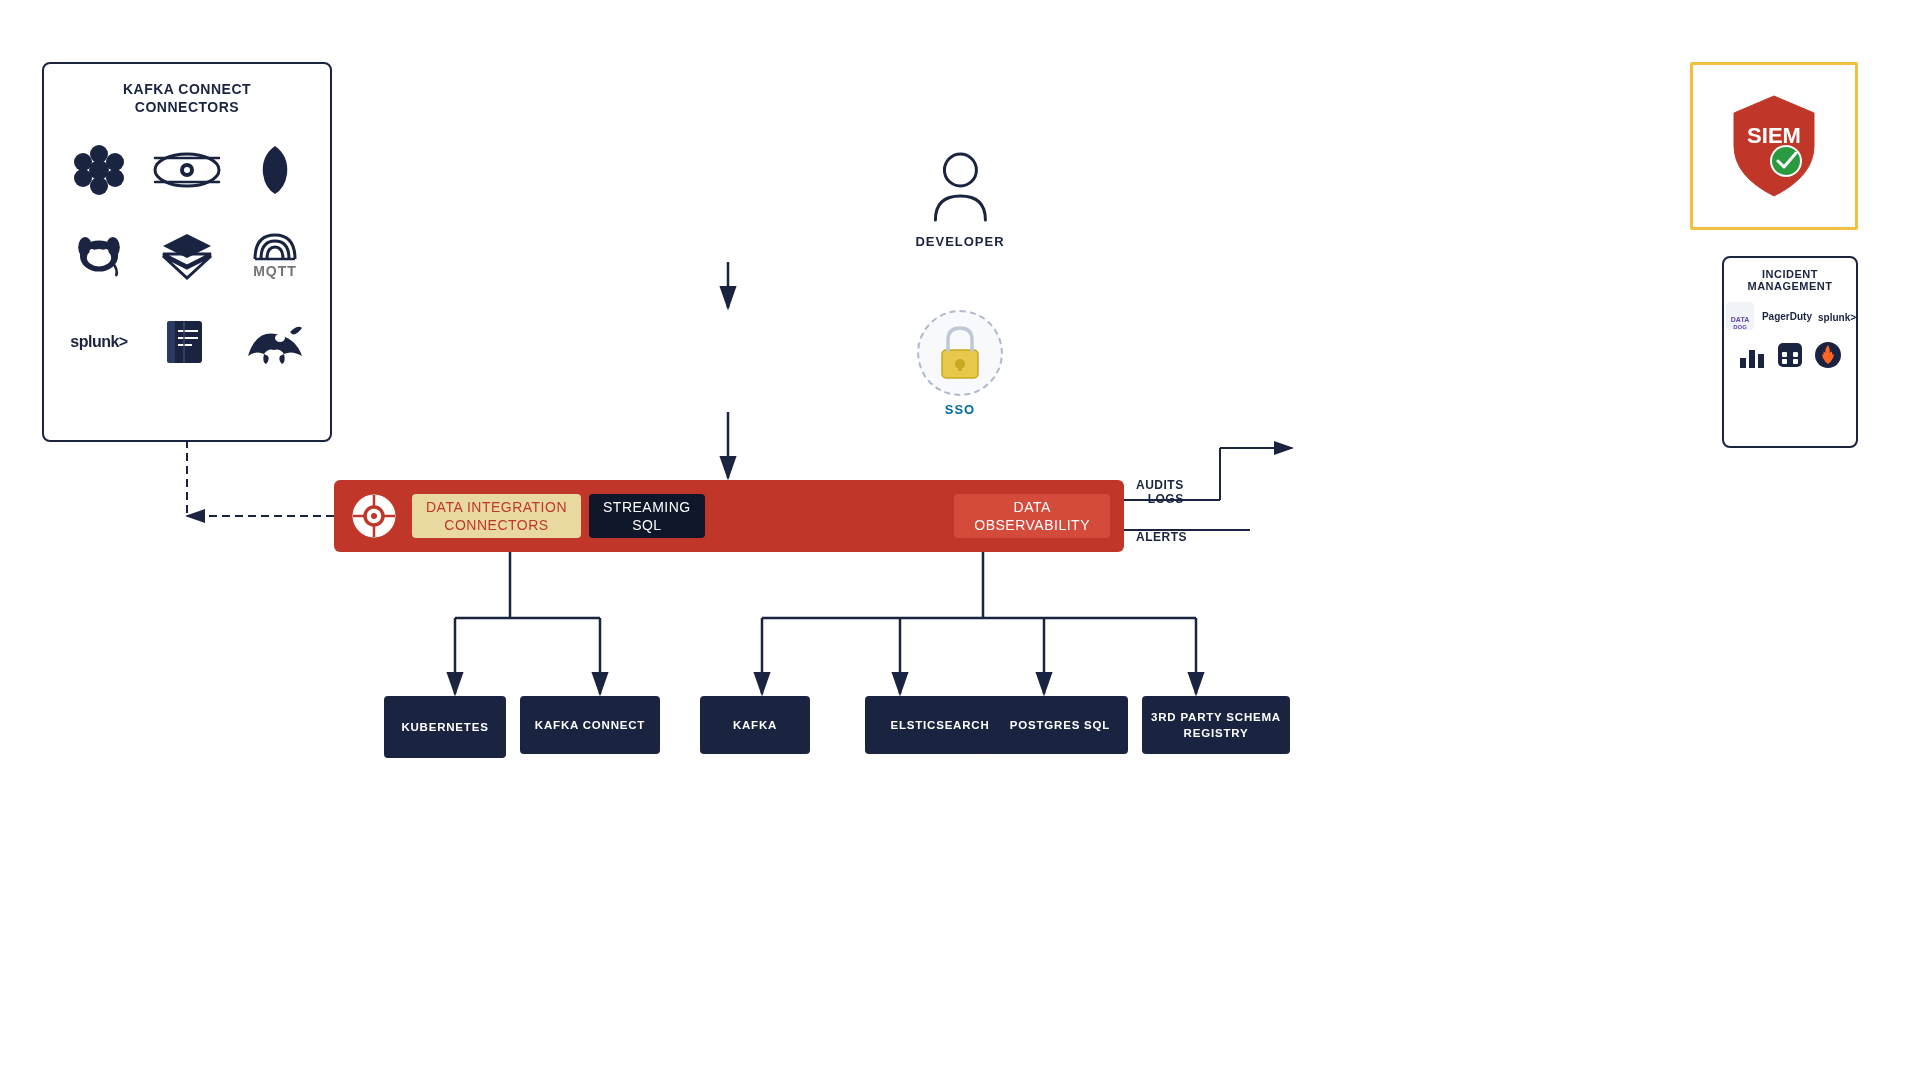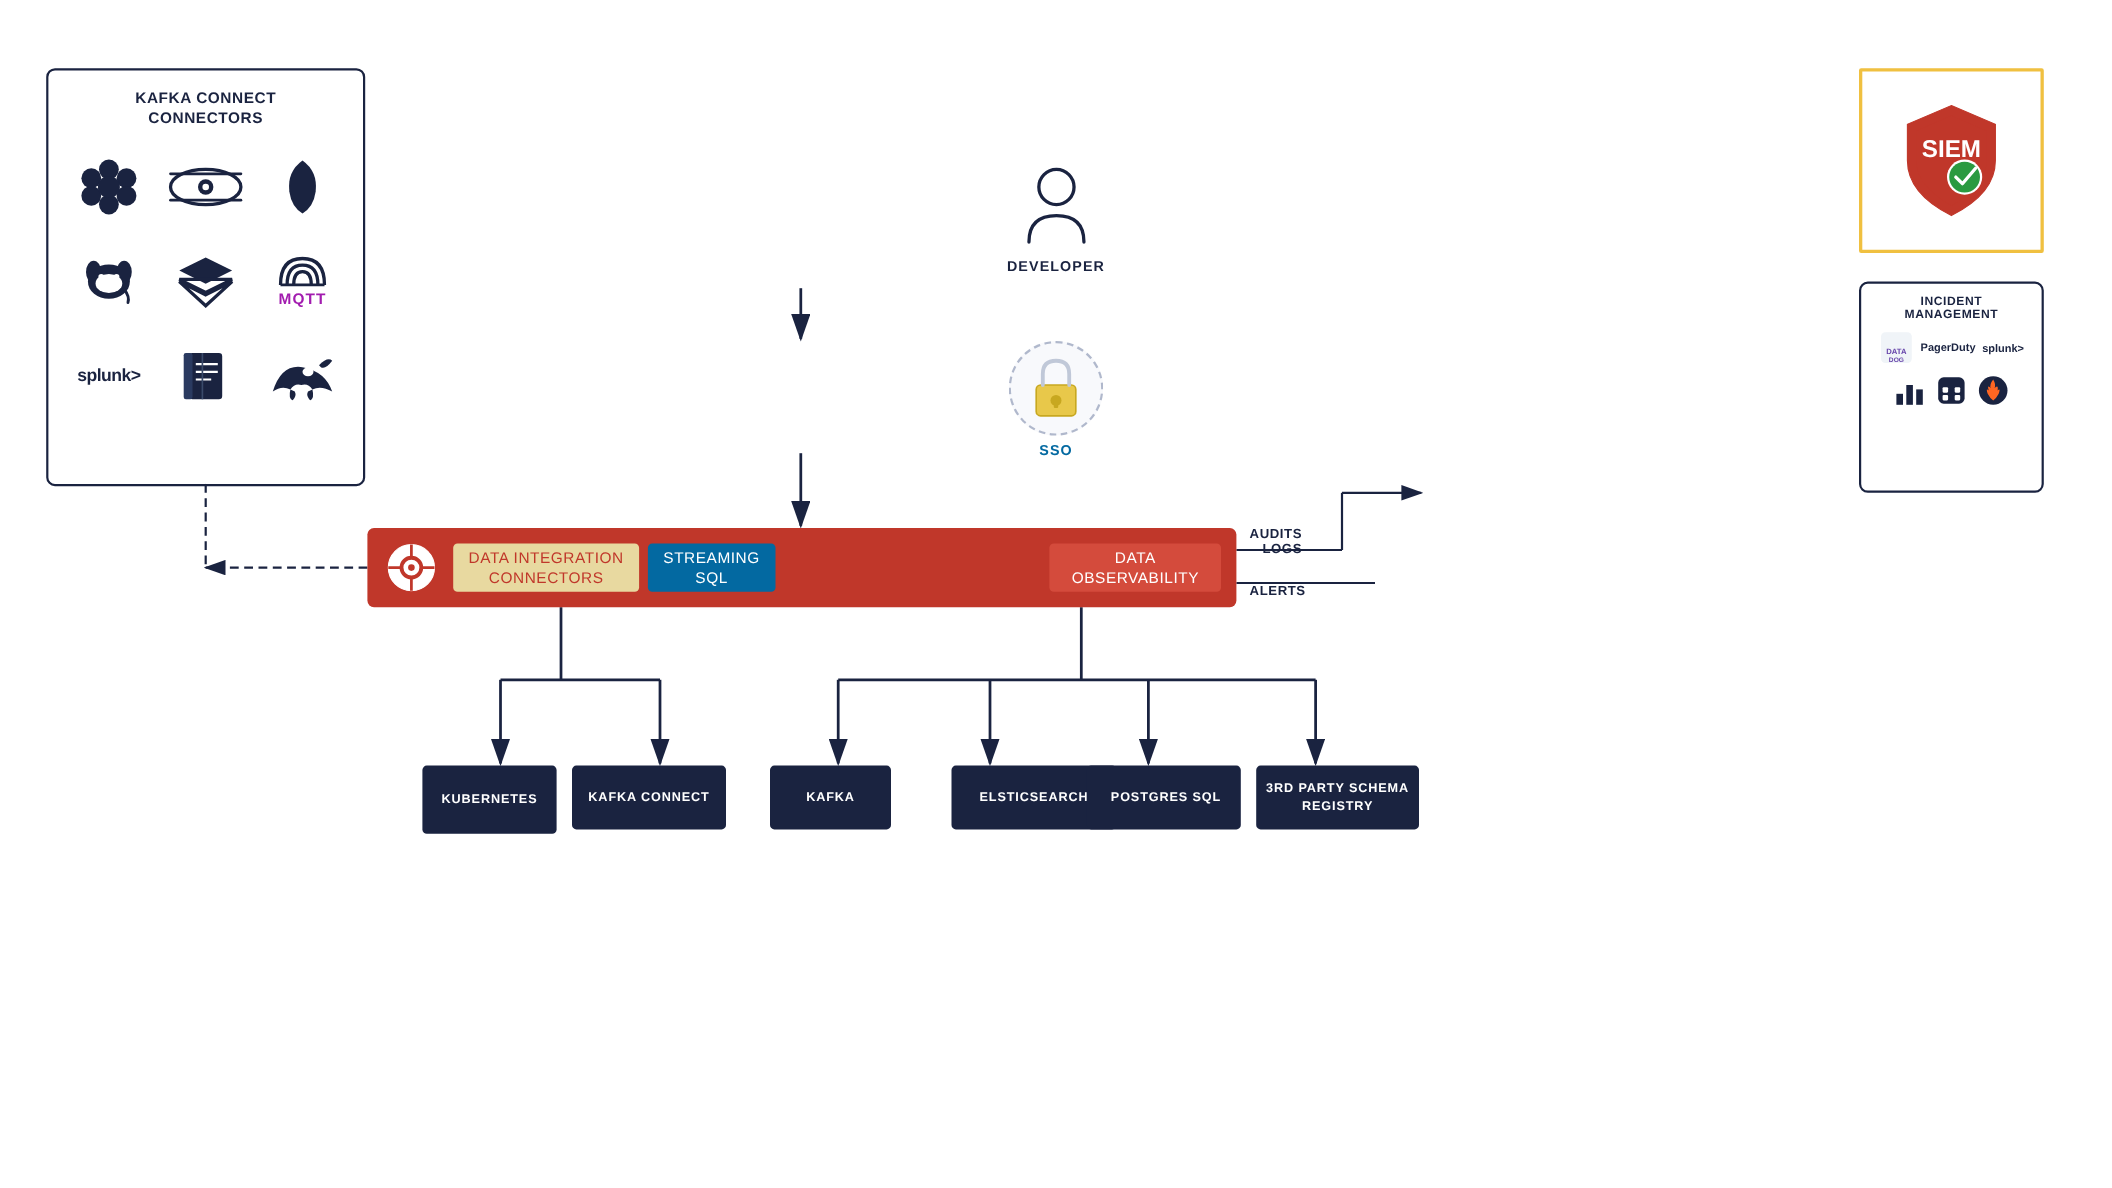--- a/index.html
+++ b/index.html
@@ -59,21 +59,21 @@
       display: flex;
       align-items: center;
       justify-content: center;
     }
 
     
     .incident-box {
       position: absolute;
       right: 62px;
       top: 256px;
-      width: 168px;
+      width: 136px;
       height: 192px;
       border: 2px solid #1a2340;
       border-radius: 8px;
       padding: 10px 8px;
     }
     .incident-title {
       text-align: center;
       font-weight: 800;
       font-size: 11px;
       color: #1a2340;
@@ -145,21 +145,21 @@
       gap: 0;
     }
     .main-bar-logo {
       width: 44px;
       height: 44px;
       margin-right: 16px;
       flex-shrink: 0;
     }
     .bar-tab {
       height: 44px;
-      background: #0369a1;
+      background: #0f172a;
       border-radius: 4px;
       display: flex;
       align-items: center;
       justify-content: center;
       padding: 0 14px;
       margin-right: 8px;
       text-align: center;
     }
     .bar-tab-text {
       font-weight: 400;
@@ -343,21 +343,21 @@
       </svg>
     </div>
     <div class="icon-cell">
       <div style="display:flex;flex-direction:column;align-items:center;">
         <svg width="44" height="28" viewBox="0 0 44 28">
           <path d="M2 26 Q2 2 22 2 Q42 2 42 26" fill="none" stroke="#1a2340" stroke-width="3"></path>
           <path d="M8 26 Q8 8 22 8 Q36 8 36 26" fill="none" stroke="#1a2340" stroke-width="3"></path>
           <path d="M14 26 Q14 14 22 14 Q30 14 30 26" fill="none" stroke="#1a2340" stroke-width="3"></path>
           <line x1="2" y1="26" x2="42" y2="26" stroke="#1a2340" stroke-width="2.5"></line>
         </svg>
-        <span style="font-weight:900;font-size:14px;color:#a21caf;letter-spacing:1px;margin-top:2px;">MQTT</span>
+        <span style="font-weight:900;font-size:14px;color:#737373;letter-spacing:1px;margin-top:2px;">MQTT</span>
       </div>
     </div>
 
     <div class="icon-cell">
       <span style="font-weight:900;font-size:16px;color:#1a2340;letter-spacing:-0.5px;">splunk&gt;</span>
     </div>
     <div class="icon-cell">
       <svg width="46" height="50" viewBox="0 0 46 50">
         <rect x="8" y="4" width="30" height="42" rx="3" fill="#1a2340"></rect>
         <rect x="3" y="4" width="8" height="42" rx="2" fill="#2a3a60"></rect>

